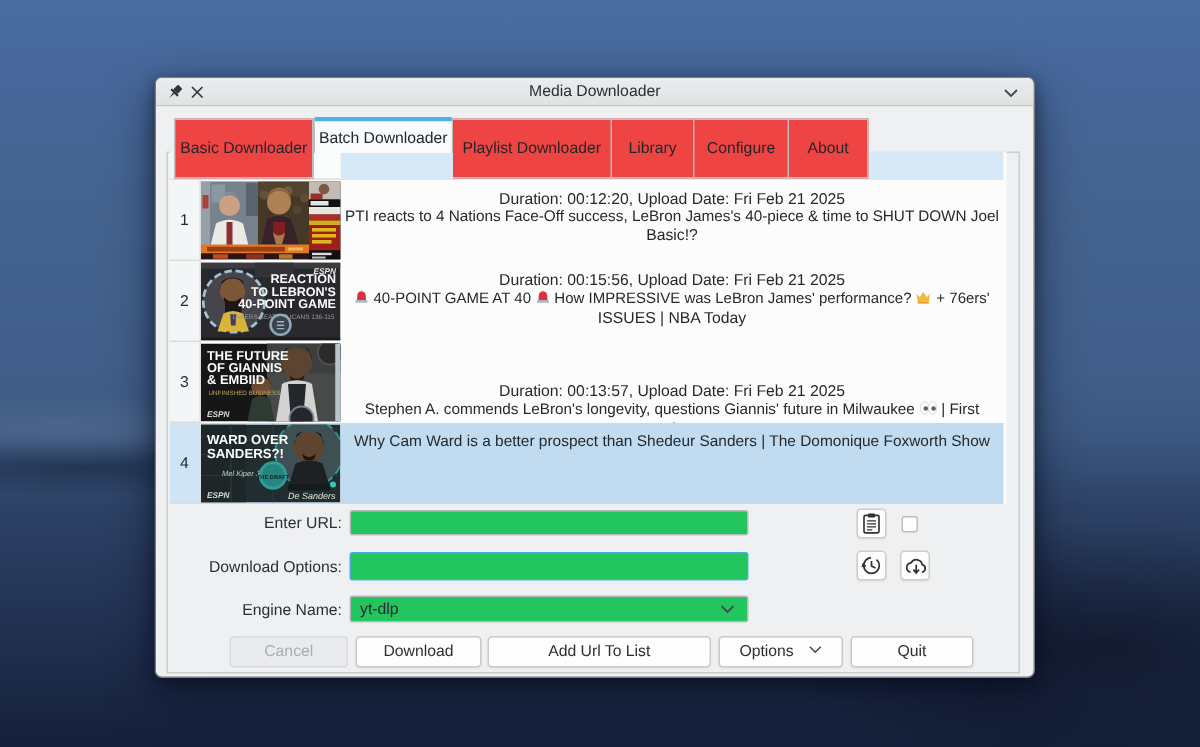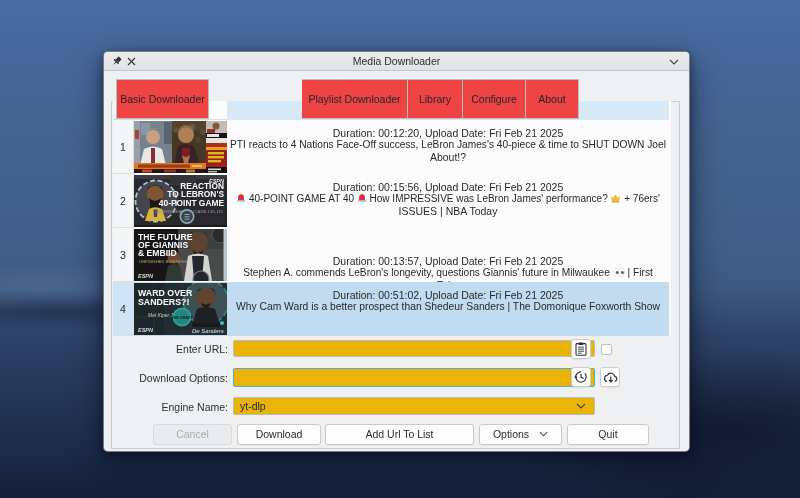--- a/index.html
+++ b/index.html
@@ -55,21 +55,21 @@
   .thead-corner { position:absolute; left:0; top:0; width:21px; height:19px; background:#f4f5f6; border-right:1px solid #dcdddd; border-bottom:1px solid #dcdddd;}
   .thead-thumb { position:absolute; left:21px; top:0; width:93px; height:19px; background:#fbfcfc; font-size:10.5px; color:#26292c; text-align:center; line-height:19px; border-bottom:1px solid #dcdddd;}
   .thead-url { position:absolute; left:114px; top:0; width:442px; height:19px; background:#d7e9f7; font-size:10.5px; font-weight:bold; color:#1e2226; text-align:center; line-height:19px;padding-left:48px; }
   .rownum { position:absolute; left:0; width:21px; height:54px; background:#f4f5f6; font-size:10.5px; color:#26292c; border-right:1px solid #dcdddd; border-bottom:1px solid #dcdddd; display:flex; align-items:center; justify-content:center;}
   .thumb { position:absolute; left:21px; width:93px; height:54px; padding:1px 0 1px 0; }
   .utext { position:absolute; left:114px; width:442px; height:54px; font-size:10.5px; color:#26292c; text-align:center; display:flex; flex-direction:column; align-items:center; justify-content:flex-start; padding-top:7px; }
   .utext div { white-space:nowrap; line-height:12px; }
   .row4bg { background:#c1dcf1; }
   
   .flabel { position:absolute; font-size:10.5px; color:#2b2e31; text-align:right; left:24px; width:100px; }
-  .finput { position:absolute; left:129px; width:362px; background:#eab308; border:1px solid #b9bbbd; border-radius:2px; }
+  .finput { position:absolute; left:129px; width:266px; background:#22c55e; border:1px solid #b9bbbd; border-radius:2px; }
   .icobtn { position:absolute; width:20px; height:20px; background:#fdfdfd; border:1px solid #cccdce; border-radius:3px; display:flex; align-items:center; justify-content:center; box-shadow:0 1px 1px rgba(0,0,0,0.05); }
   .btn { position:absolute; top:372px; height:21px; background:#fdfdfe; border:1px solid #c9cacb; border-radius:3px; font-size:10.5px; color:#2b2e31; text-align:center; line-height:19px; box-shadow:0 1px 1px rgba(0,0,0,0.05); }
   .em { display:inline-block; vertical-align:-1px; }
 </style>
 </head>
 <body>
 <div class="bg"></div>
 <div class="window">
   <div class="titlebar">
     <div class="tb-ico" style="left:5px;width:14px;">
@@ -87,20 +87,21 @@
         </svg>
     </div>
     <div class="title">Media Downloader</div>
     <div class="tb-ico" style="right:8px;width:14px;">
       <svg width="10" height="6" viewBox="0 0 10 6">
           <path d="M1 1 L5 5 L9 1" fill="none" stroke="#45484b" stroke-width="1.2"></path>
         </svg>
     </div>
   </div>
   <div class="tab first" style="left:12px; width:93px;">Basic Downloader</div>
+  <div class="tab active" style="left:105px; width:93px;">Batch Downloader</div>
   <div class="tab" style="left:198px; width:106px;">Playlist Downloader</div>
   <div class="tab" style="left:304px; width:55px;">Library</div>
   <div class="tab" style="left:359px; width:63px;">Configure</div>
   <div class="tab" style="left:422px; width:53px;">About</div>
   <div class="pane"></div>
   <div class="table">
     <div class="thead-corner"></div>
     <div class="thead-thumb">Thumbnail</div>
     <div class="thead-url">Url To Download</div>
     <div class="rownum" style="top:19px;">1</div>
@@ -222,21 +223,21 @@
         <circle cx="48" cy="34" r="9.5" fill="#2e9e98"></circle>
         <circle cx="48" cy="34" r="7.5" fill="#27857f"></circle>
         <text x="48" y="36" text-anchor="middle" font-family="Liberation Sans, sans-serif" font-size="3.8" font-weight="bold" fill="#0c2625">THE DRAFT</text>
         <text x="4" y="49" font-family="Liberation Sans, sans-serif" font-size="5.5" font-weight="bold" font-style="italic" fill="#d8d8d8">ESPN</text>
         <text x="58" y="49.5" font-family="Liberation Sans, sans-serif" font-size="6" font-style="italic" fill="#dfe2e2">De Sanders</text>
       </svg>
     </div>
     <div class="utext" style="top:19px;">
       <div>Duration: 00:12:20, Upload Date: Fri Feb 21 2025</div>
       <div style="font-size:10.2px;">PTI reacts to 4 Nations Face-Off success, LeBron James's 40-piece &amp; time to SHUT DOWN Joel</div>
-      <div>About!?</div>
+      <div>Basic!?</div>
     </div>
     <div class="utext" style="top:73px;">
       <div>Duration: 00:15:56, Upload Date: Fri Feb 21 2025</div>
       <div style="font-size:10px;"><svg class="em" width="10" height="10" viewBox="0 0 10 10">
             <path d="M2.2 4 A2.8 2.8 0 0 1 7.8 4 L8 7 H2 Z" fill="#dd2e44"></path>
             <rect x="1" y="7" width="8" height="1.8" rx="0.6" fill="#aab8c2"></rect>
             <path d="M4.6 0.6 L5.4 0.6 L5.4 2 L4.6 2 Z" fill="#f4900c"></path>
           </svg>&nbsp;40-POINT GAME AT 40&nbsp;<svg class="em" width="10" height="10" viewBox="0 0 10 10">
             <path d="M2.2 4 A2.8 2.8 0 0 1 7.8 4 L8 7 H2 Z" fill="#dd2e44"></path>
             <rect x="1" y="7" width="8" height="1.8" rx="0.6" fill="#aab8c2"></rect>
@@ -251,21 +252,20 @@
       <div>Duration: 00:13:57, Upload Date: Fri Feb 21 2025</div>
       <div style="font-size:10.2px;">Stephen A. commends LeBron's longevity, questions Giannis' future in Milwaukee <svg class="em" width="12" height="10" viewBox="0 0 12 10">
             <ellipse cx="3.4" cy="5" rx="2.9" ry="4.2" fill="#fff" stroke="#c9cdd1" stroke-width="0.5"></ellipse>
             <ellipse cx="8.6" cy="5" rx="2.9" ry="4.2" fill="#fff" stroke="#c9cdd1" stroke-width="0.5"></ellipse>
             <circle cx="4.2" cy="5.4" r="1.5" fill="#54646e"></circle>
             <circle cx="9.4" cy="5.4" r="1.5" fill="#54646e"></circle>
           </svg> | First</div>
       <div>Take</div>
     </div>
     <div class="utext row4bg" style="top:181px; line-height:12px;">
-      <div>Duration: 00:51:02, Upload Date: Fri Feb 21 2025</div>
       <div style="font-size:10.3px;">Why Cam Ward is a better prospect than Shedeur Sanders | The Domonique Foxworth Show</div>
     </div>
   </div>
   <div class="flabel" style="top:291px;">Enter URL:</div>
   <div class="finput" style="top:288px; height:17px;"></div>
   <div class="icobtn" style="left:467px; top:287px;">
       <svg width="12" height="14" viewBox="0 0 12 14">
         <rect x="1" y="1.6" width="10" height="11.6" rx="1" fill="none" stroke="#2f3234" stroke-width="1.1"></rect>
         <rect x="3.6" y="0.4" width="4.8" height="2.6" rx="0.7" fill="#2f3234"></rect>
         <path d="M3 5.2 H9 M3 7.2 H9 M3 9.2 H9 M3 11.2 H6.5" stroke="#2f3234" stroke-width="0.9"></path>

